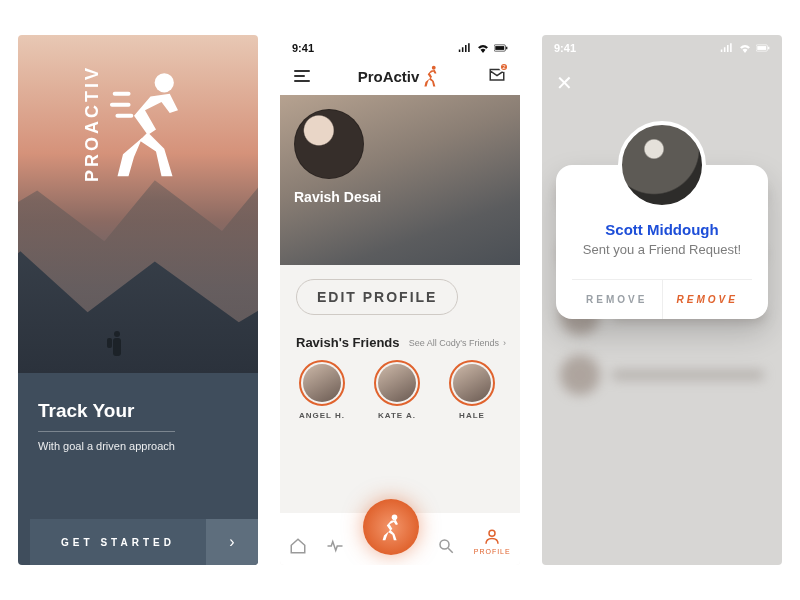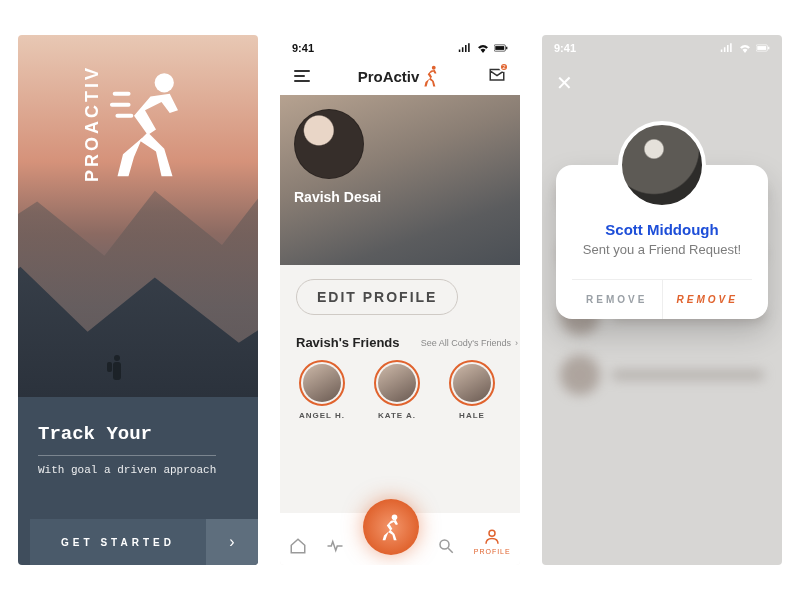--- a/index.html
+++ b/index.html
@@ -63,21 +63,21 @@
   .brand {
     position:absolute; top:30px; left:50%; transform:translateX(-50%);
     display:flex; align-items:center; gap:4px; color:#fff;
   }
   .brand .txt{
     writing-mode: vertical-rl; transform: rotate(180deg);
     font-weight:700; letter-spacing:3px; font-size:18px;
   }
   .runner-svg { width:88px; height:110px; }
   .s1-panel{
-    background:#3f4d5c; color:#fff; padding:26px 12px 0 20px; height:168px;font-family:Liberation Mono, monospace;
+    background:#3f4d5c; color:#fff; padding:26px 12px 0 20px; height:192px;
   }
   .s1-panel h2{font-size:19px; font-weight:700; line-height:1.25;}
   .s1-panel p{font-size:11px; margin-top:8px; opacity:.9; border-top:1px solid rgba(255,255,255,.35); padding-top:8px; display:inline-block;}
   .s1-cta{
     position:absolute; bottom:0; left:12px; right:0; height:46px; display:flex;
   }
   .s1-cta .label{
     flex:1; background:#4a5a6a; color:#fff; display:flex; align-items:center; justify-content:center;
     letter-spacing:4px; font-size:10px; font-weight:600;
   }
@@ -108,21 +108,21 @@
   .s2-hero .name{margin-top:10px;font-weight:700;font-size:14px;}
   .s2-hero .loc{font-size:10px;opacity:.85;}
   .top-acts{position:absolute;top:10px;right:14px;text-align:center;}
   .top-acts .hd{font-size:8px;letter-spacing:2px;font-weight:600;margin-bottom:6px;}
   .act{display:flex;flex-direction:column;align-items:center;margin-bottom:8px;}
   .act .ic{width:40px;height:40px;border-radius:50%;background:#fff;display:flex;align-items:center;justify-content:center;}
   .act .ic svg{width:22px;height:22px;}
   .act .lb{font-size:9px;font-weight:600;margin-top:3px;}
   .s2-body{background:#f4f3f1;flex:1;padding-top:14px;position:relative;}
   .edit-btn{margin-left:16px;display:inline-flex;padding:9px 20px;border:1px solid #cfcac5;border-radius:999px;font-size:14px;letter-spacing:2px;font-weight:600;color:#4a4a4a;background:#fff0;}
-  .friends-head{display:flex;align-items:center;justify-content:space-between;padding:20px 2px 10px 16px;}
+  .friends-head{display:flex;align-items:center;justify-content:space-between;padding:20px 14px 10px 16px;}
   .friends-head .t{font-weight:700;font-size:13px;color:#222;}
   .friends-head .link{font-size:9px;color:#8a8a8a;display:flex;align-items:center;gap:4px;}
   .friends{display:flex;gap:23px;padding-left:16px;}
   .friend{display:flex;flex-direction:column;align-items:center;width:52px;}
   .friend .ph{width:46px;height:46px;border-radius:50%;border:2px solid #e0632e;padding:2px;}
   .friend:nth-child(4) .ph{border-color:#e0632e;}
   .friend .ph div{width:100%;height:100%;border-radius:50%;background:linear-gradient(150deg,#cdb9a9,#6a5a52);}
   .friend .nm{margin-top:5px;font-size:8px;letter-spacing:1px;color:#555;font-weight:600;text-transform:uppercase;white-space:nowrap;}
   .tabbar{position:absolute;bottom:0;left:0;right:0;height:74px;display:flex;align-items:flex-end;justify-content:space-around;padding-bottom:10px;background:linear-gradient(180deg,transparent 0 30%,#fff 30%);}
   .tabbar .tab{display:flex;flex-direction:column;align-items:center;color:#9a9a9a;}

